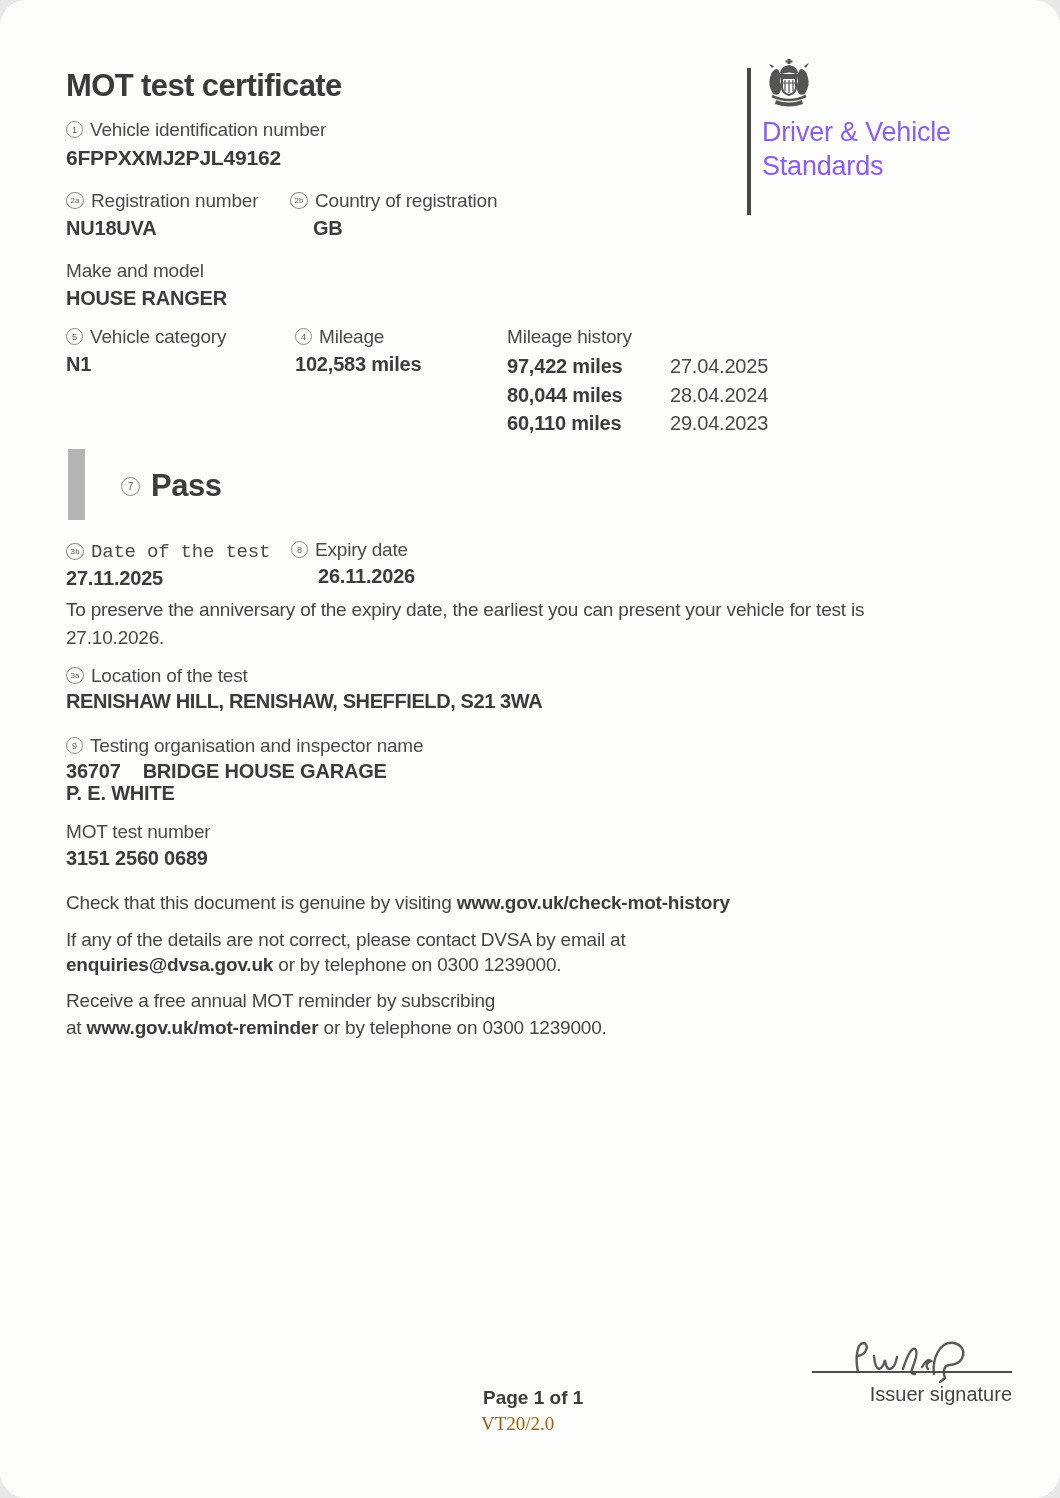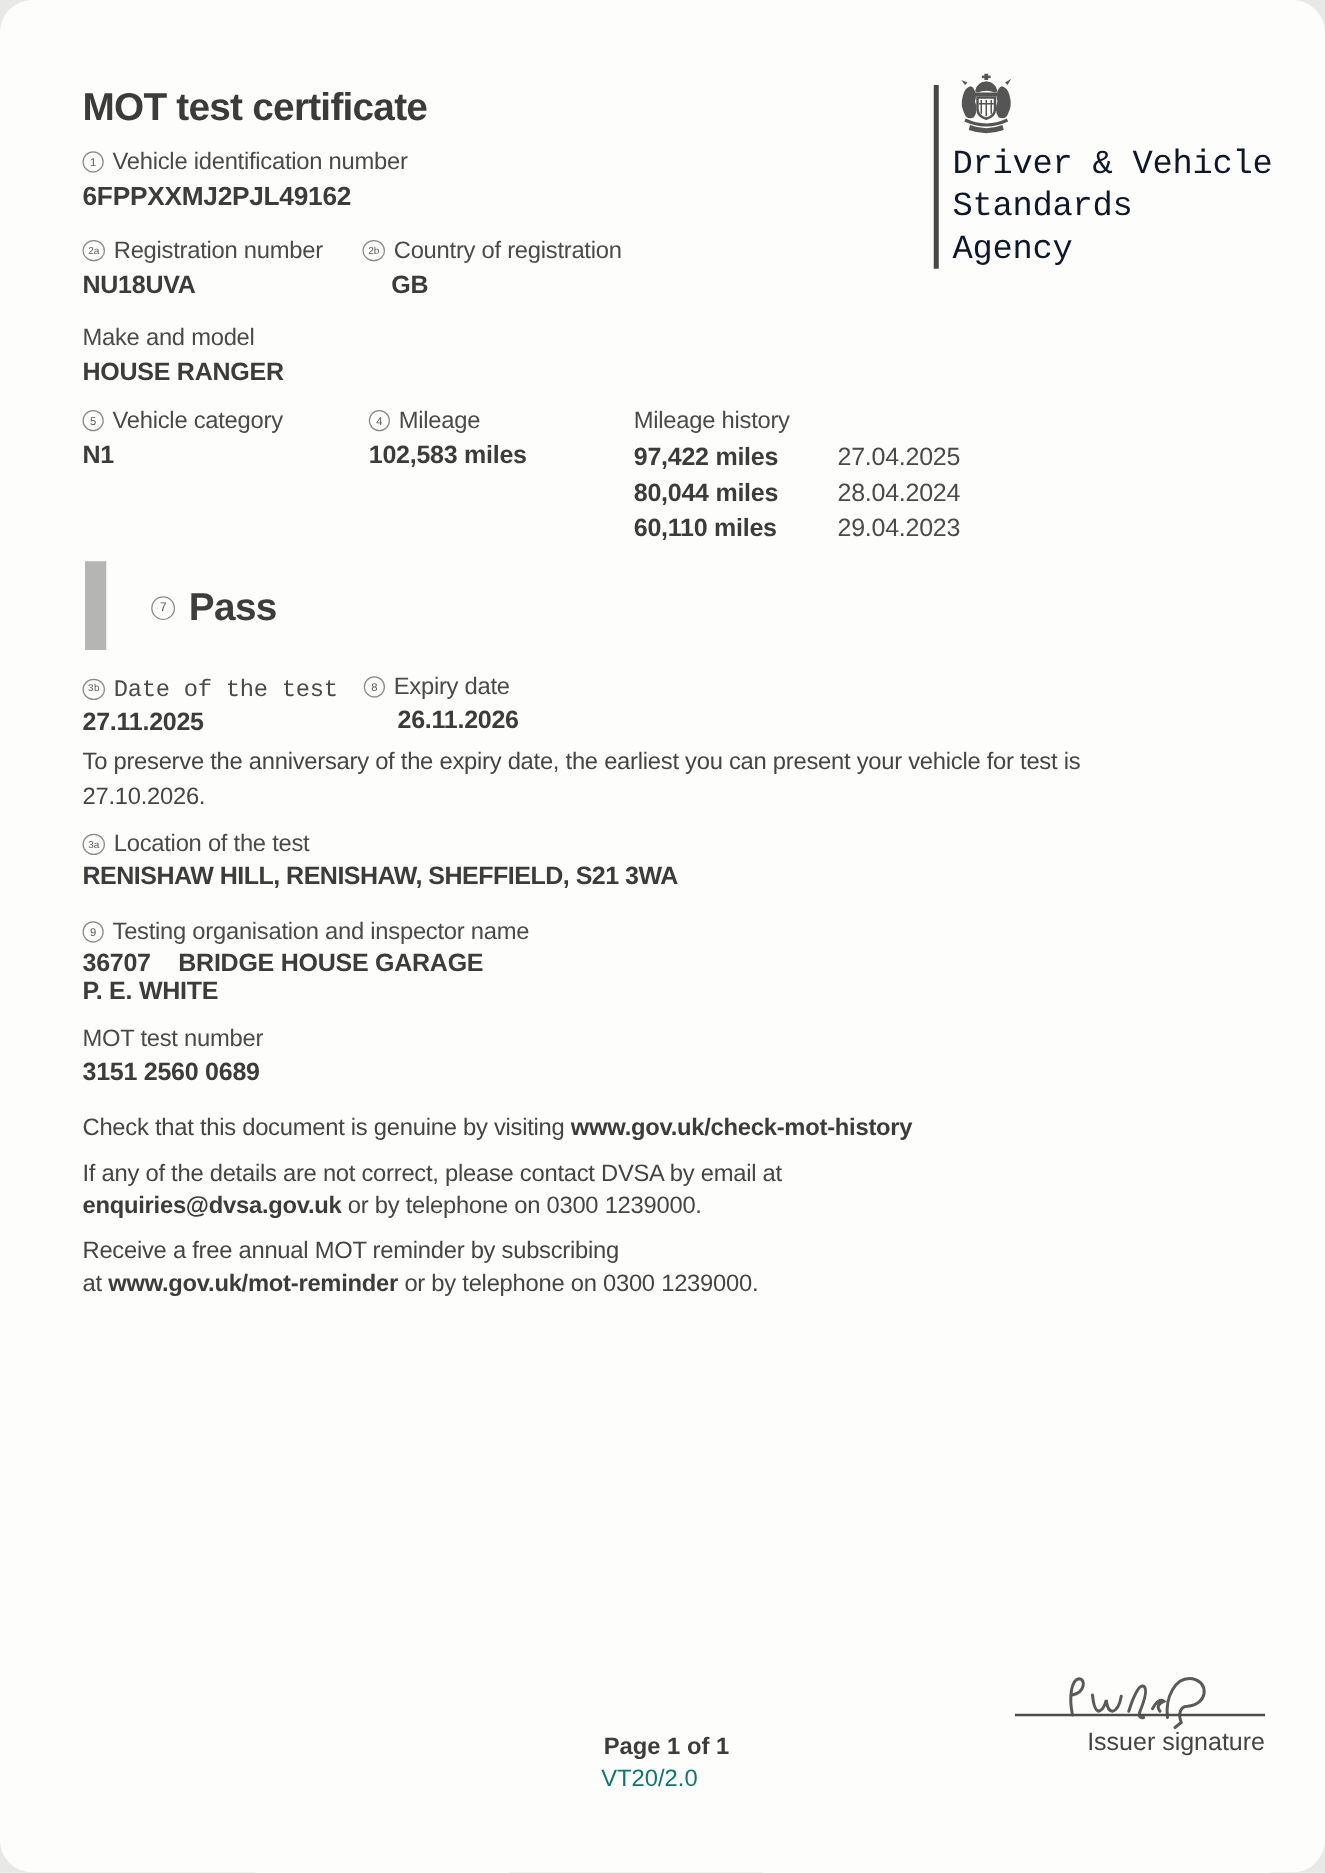--- a/index.html
+++ b/index.html
@@ -26,28 +26,28 @@
     font-size:9px;color:#5c5c5c;
     margin-right:7px;margin-top:2px;
     letter-spacing:0;
   }
   .ref.two{font-size:8px;width:16px;min-width:16px;}
   .pass-row{display:flex;align-items:center;gap:11px;}
   .pass-row .ref{width:17px;height:17px;min-width:17px;font-size:10px;margin:0;}
   .pass-text{font-size:31px;font-weight:700;color:#3d3d3d;letter-spacing:-0.5px;}
   .pass-bar{position:absolute;left:68px;top:449px;width:17px;height:71px;background:#b5b5b5;}
   .logo-bar{position:absolute;left:747px;top:68px;width:4px;height:147px;background:#474747;}
-  .agency-name{font-size:27px;line-height:34px;color:#0f172a;letter-spacing:-0.2px;font-family:Liberation Mono, monospace;}
+  .agency-name{font-size:27px;line-height:34px;color:#8b5cf6;letter-spacing:-0.2px;}
   .hist-row{display:flex;font-size:20px;letter-spacing:-0.2px;line-height:28.5px;}
   .hist-miles{font-weight:700;color:#3c3c3c;width:163px;}
   .hist-date{color:#4a4a4a;}
   .sig-line{position:absolute;left:812px;top:1371px;width:200px;border-top:2px solid #4d4d4d;}
   .footer-label{font-size:20px;color:#444;}
   .page-num{font-size:19px;font-weight:700;color:#3c3c3c;}
-  .form-code{font-size:19px;color:#0f766e;}
+  .form-code{font-size:19px;color:#a16207;font-family:Liberation Serif, serif;}
 </style>
 </head>
 <body>
 
 <div class="page">
 
   <div class="abs title" style="left:66px;top:68px;">MOT test certificate</div>
 
   <div class="logo-bar"></div>
   <svg class="abs" style="left:760px;top:58px;" width="58" height="54" viewBox="0 0 58 54">
@@ -62,21 +62,20 @@
       <path d="M45 13 q-4 -4 -6 0 q-3 5 -1 10 q-3 8 1 13 q5 2 7 -2 q4 -8 2 -14 q-1 -5 -3 -7 z" stroke="none"></path>
       <path d="M12 10 l-3 -4 l5 2 z" stroke="none"></path>
       <path d="M46 10 l3 -5 l-5 3 z" stroke="none"></path>
       <path d="M12 38 q17 8 34 0" fill="none" stroke-width="2.5"></path>
       <path d="M16 42 q13 5 26 0 l1 4 q-14 5 -28 0 z" stroke="none"></path>
     </g>
   </svg>
   <div class="abs agency-name" style="left:762px;top:115px;">
     <div>Driver &amp; Vehicle</div>
     <div>Standards</div>
-    <div>Agency</div>
   </div>
 
   <div class="abs label" style="left:66px;top:119px;">
     <span class="ref">1</span>
     <span>Vehicle identification number</span>
   </div>
   <div class="abs value" style="left:66px;top:146px;font-size:21px;">6FPPXXMJ2PJL49162</div>
 
   <div class="abs label" style="left:66px;top:190px;">
     <span class="ref two">2a</span>

